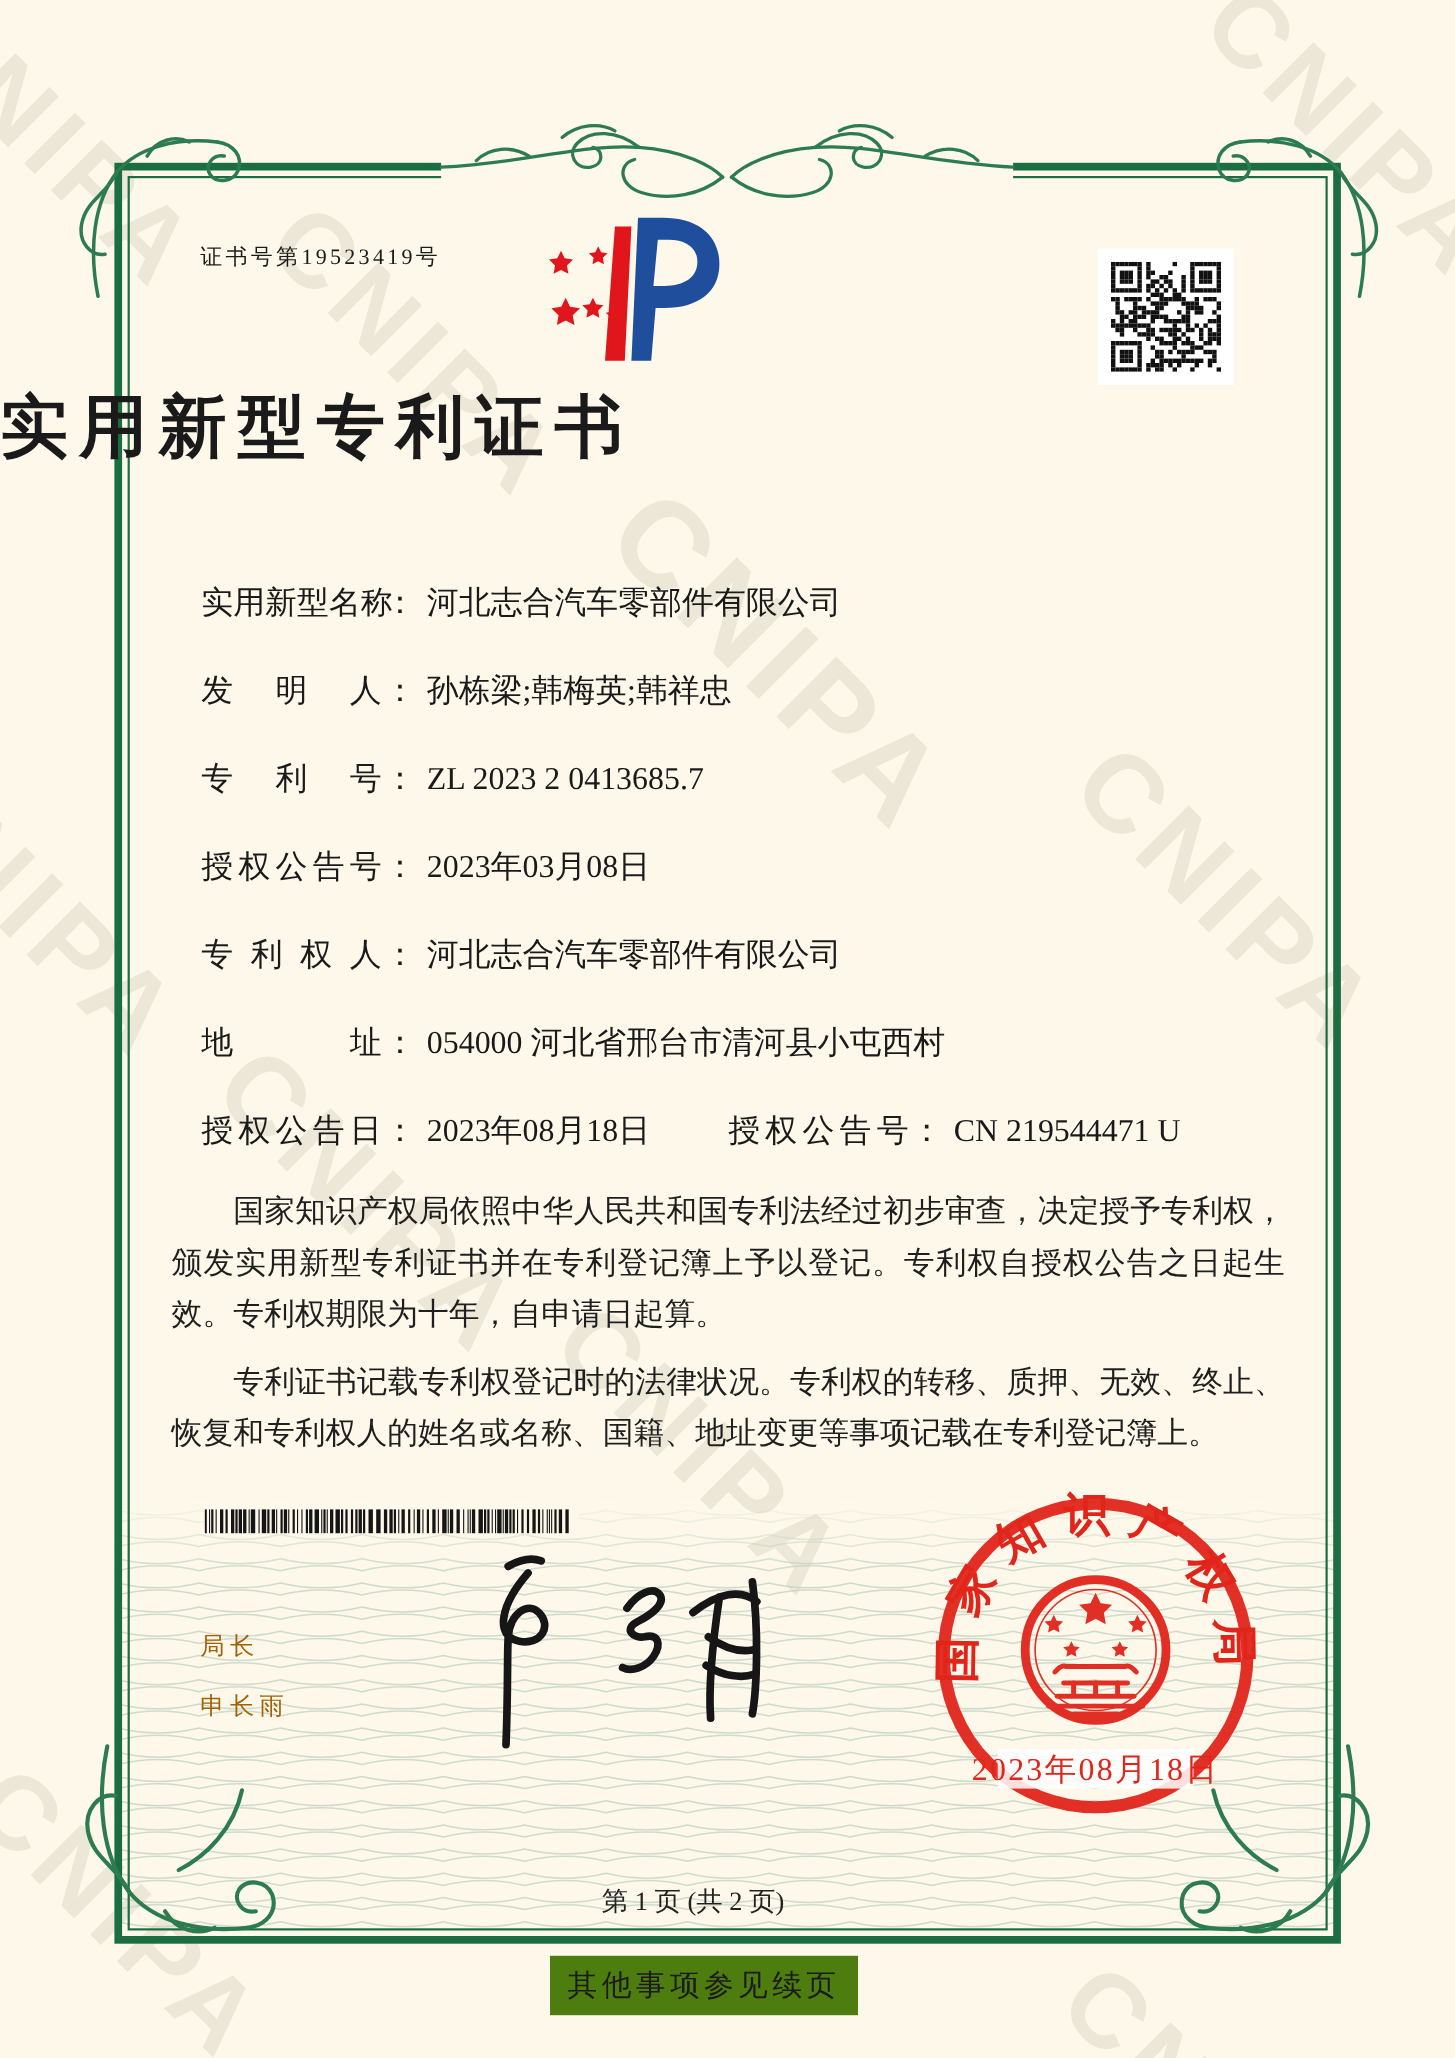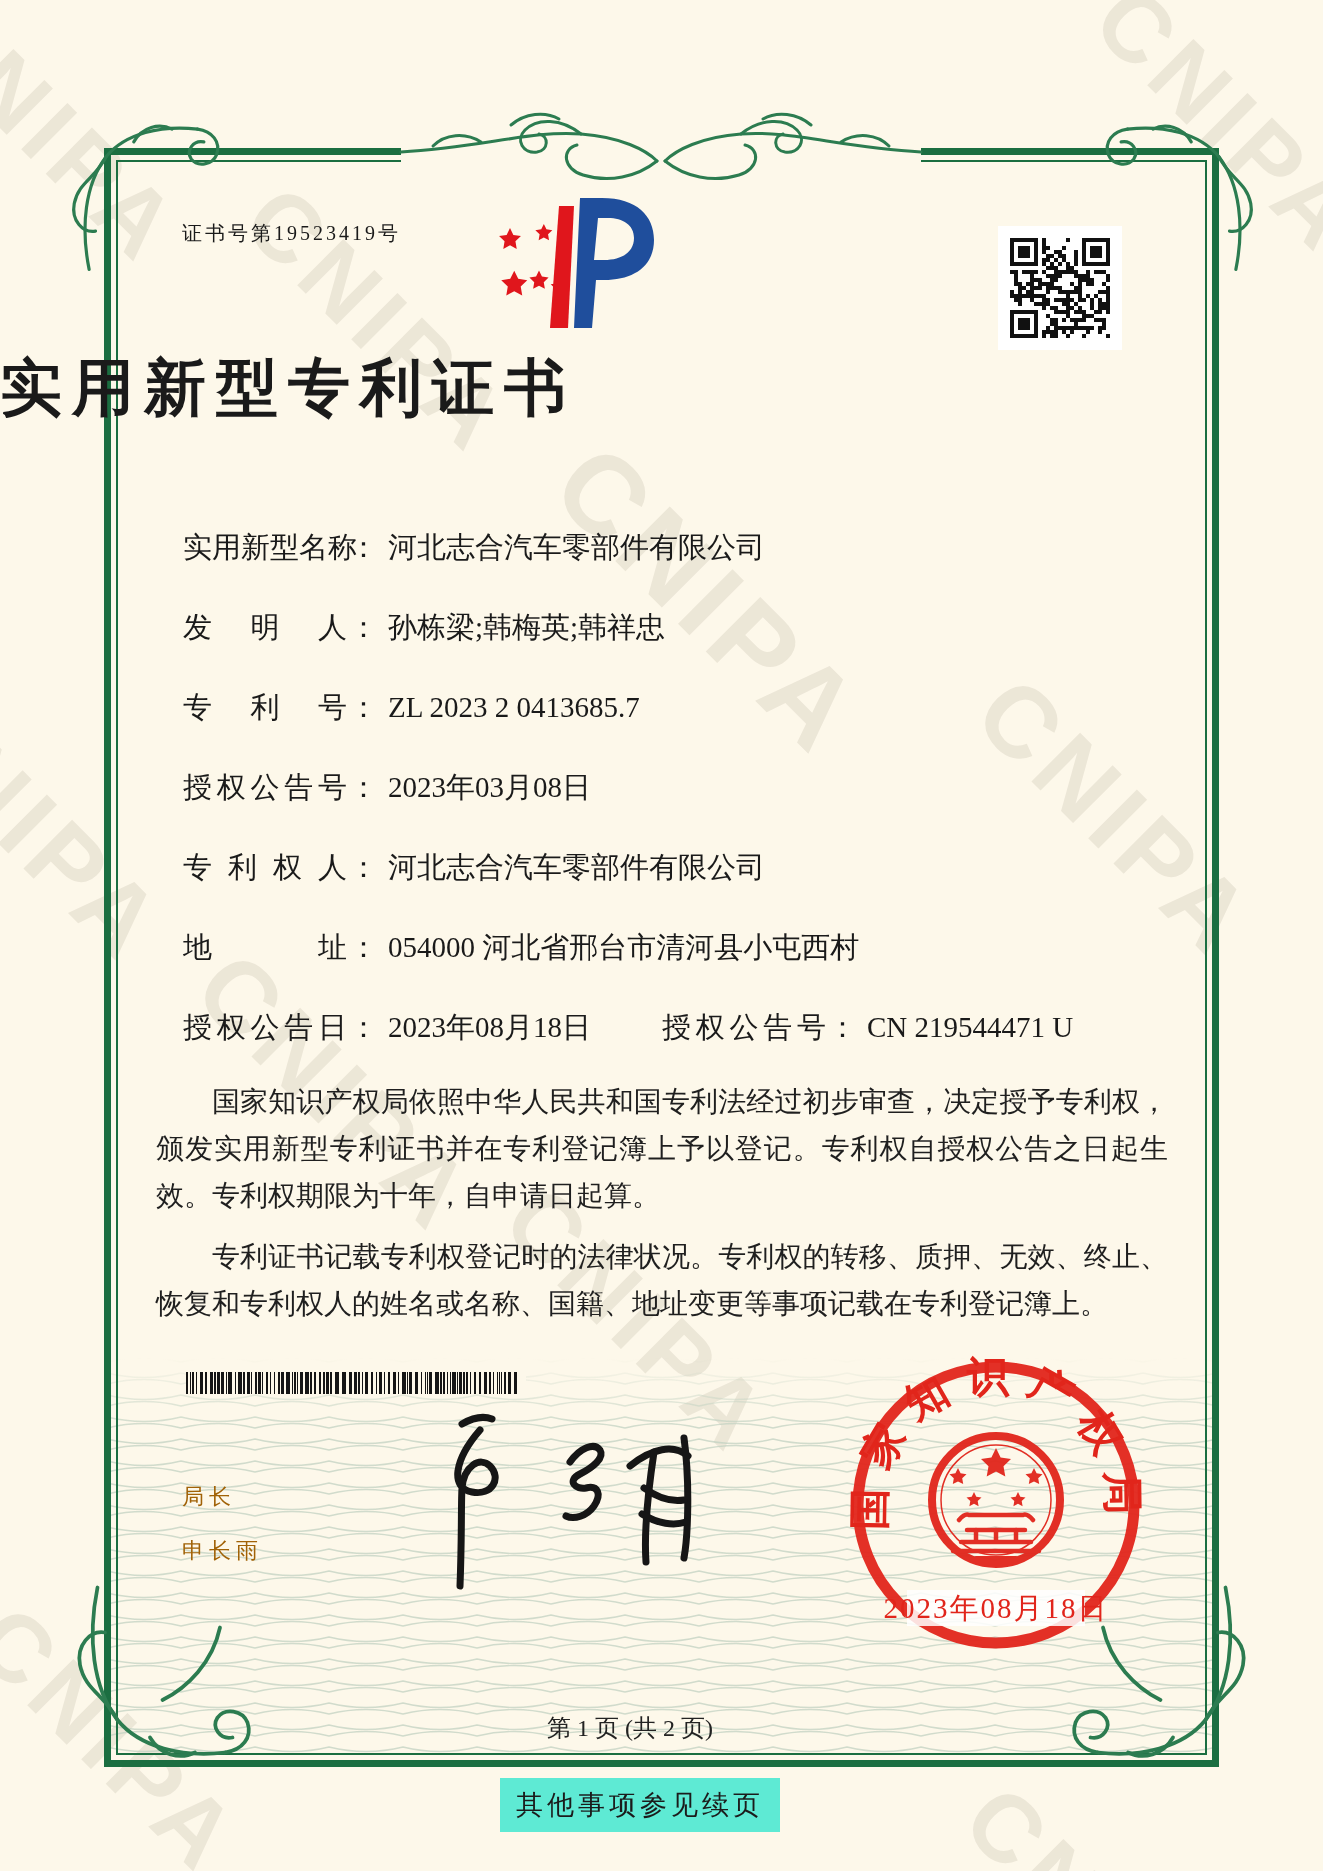--- a/index.html
+++ b/index.html
@@ -46,21 +46,21 @@
   .signature{position:absolute;left:392px;top:1402px;z-index:4;}
 
   .waves{position:absolute;left:107px;top:1358px;width:1110px;height:396px;z-index:1;
       -webkit-mask-image:linear-gradient(to bottom,transparent 0,#000 70px);
       mask-image:linear-gradient(to bottom,transparent 0,#000 70px);}
 
   .seal{position:absolute;left:843px;top:1350px;z-index:5;}
 
   .footer-page{position:absolute;left:0;top:1712px;width:1260px;text-align:center;font-size:24px;
       z-index:3;color:#222;}
-  .note-box{position:absolute;left:500px;top:1778px;width:280px;height:54px;background:#5eead4;
+  .note-box{position:absolute;left:500px;top:1778px;width:280px;height:54px;background:#4d7c0f;
       z-index:3;display:flex;align-items:center;justify-content:center;font-size:27px;
       letter-spacing:4px;color:#1b1b1b;}
 </style>
 </head>
 <body>
 
 <div class="page">
 
   <div class="wm" style="left:-30px;top:-25px;font-size:95px">CNIPA</div>
   <div class="wm" style="left:1150px;top:-35px;font-size:95px">CNIPA</div>

